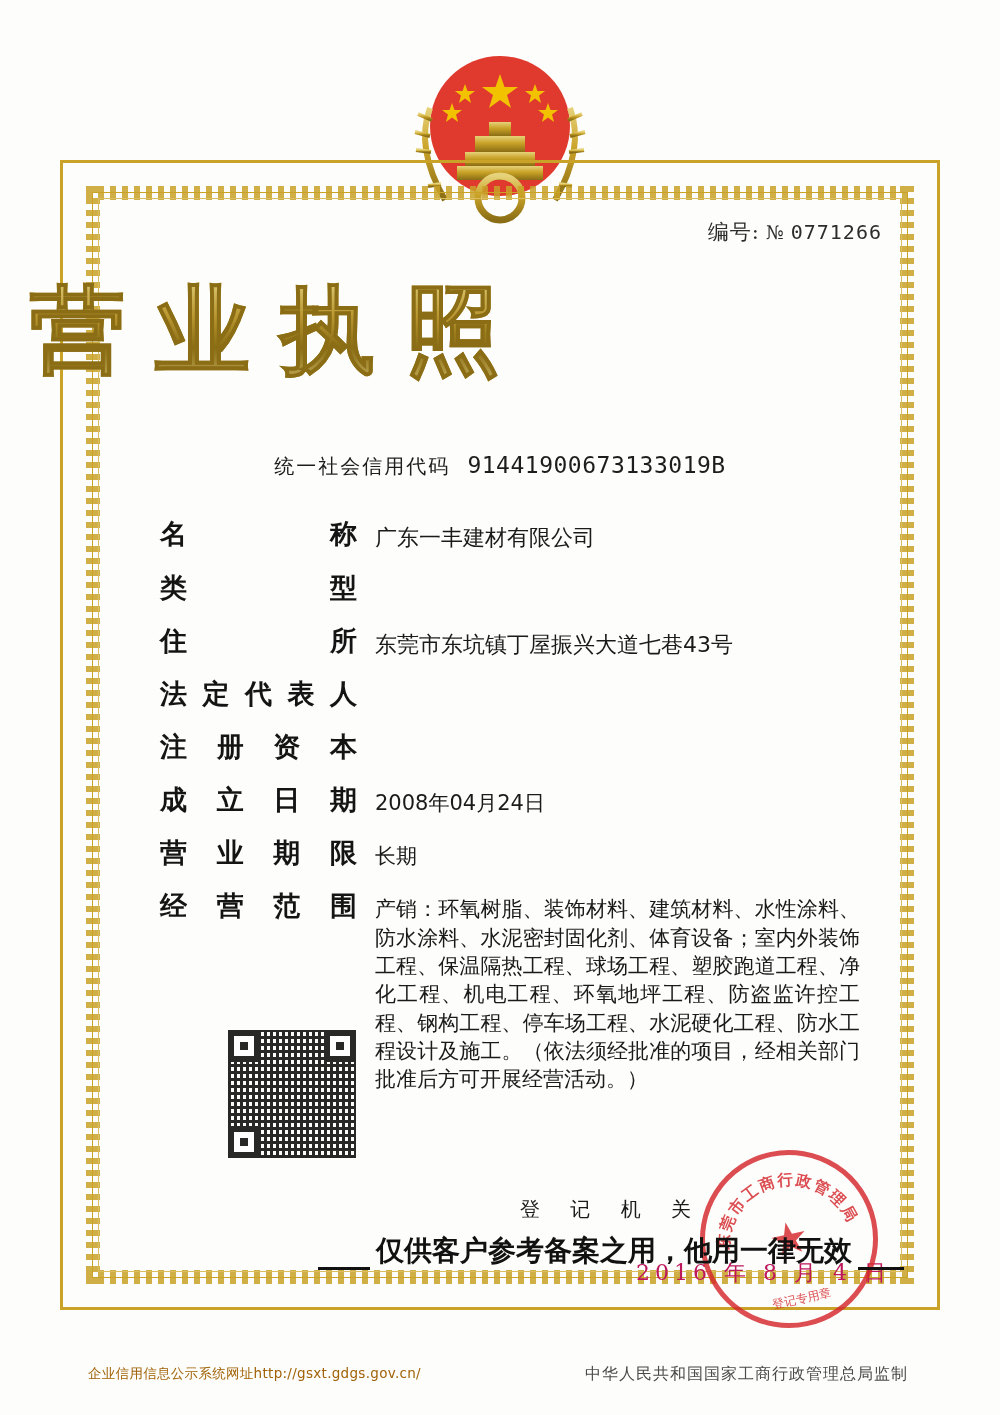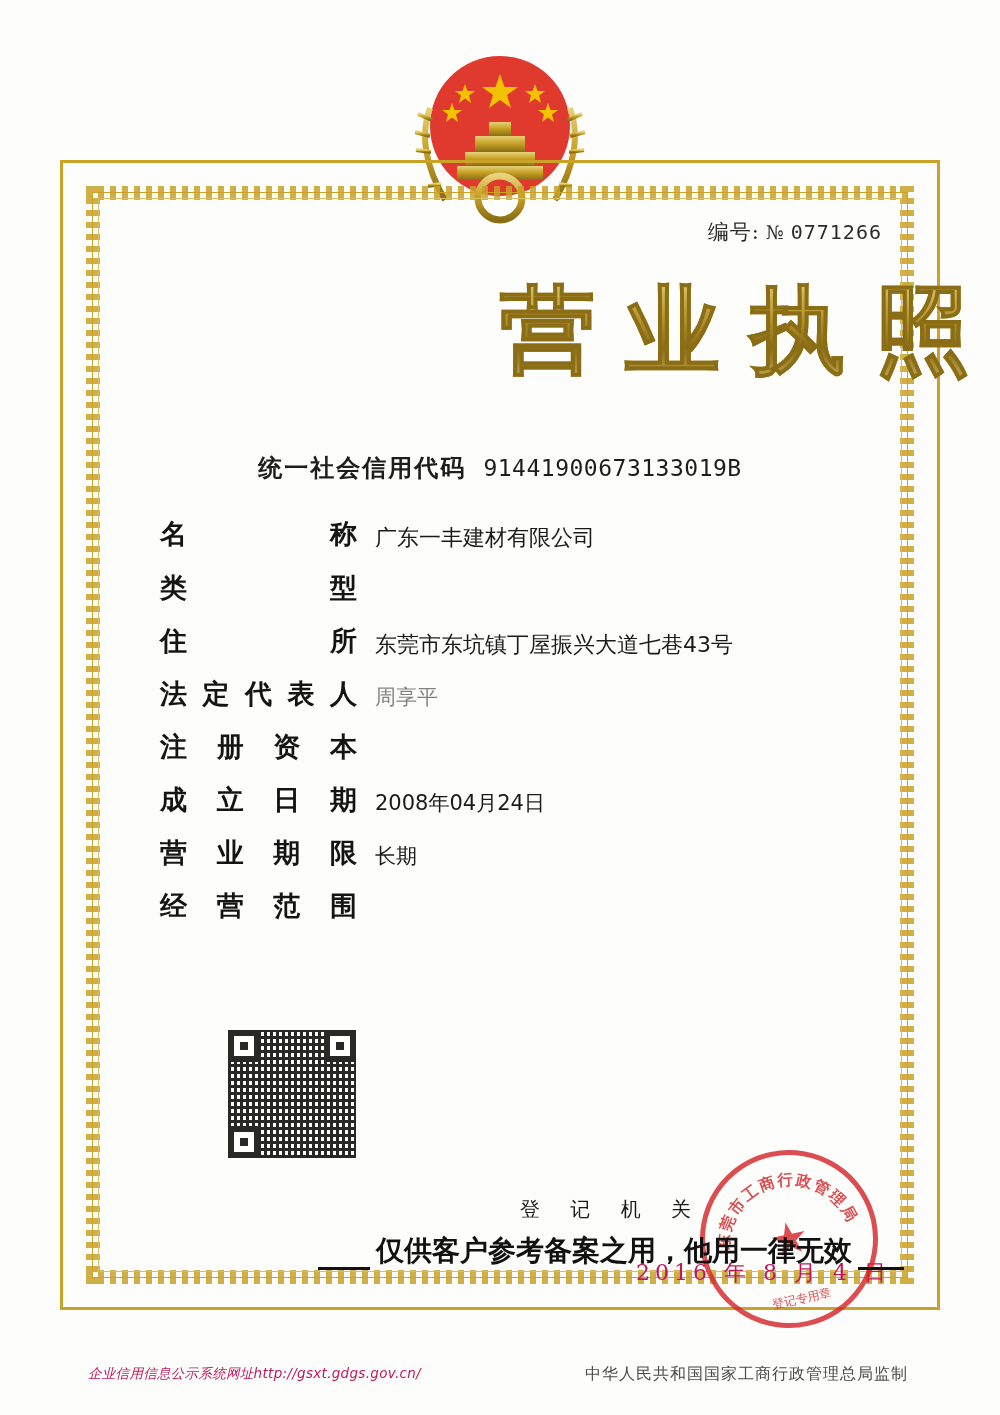--- a/index.html
+++ b/index.html
@@ -49,37 +49,37 @@
     position:absolute;right:118px;top:218px;
     font-size:21px;color:#2b2b2b;letter-spacing:1px;
     font-family:"DejaVu Serif","Liberation Serif",serif;
     display:flex;align-items:baseline;gap:6px;white-space:nowrap;
   }
   .serial .no-mark{font-size:19px;}
   .serial .digits{font-family:"DejaVu Sans Mono","Liberation Mono",monospace;font-size:20px;letter-spacing:1px;}
 
   
   .title{
-    position:absolute;left:0;right:0;top:268px;text-align:right;
+    position:absolute;left:0;right:0;top:268px;text-align:left;
     font-family:"DejaVu Serif","Liberation Serif",serif;
     font-weight:bold;font-size:95px;letter-spacing:30px;
     padding-left:30px;
     background:linear-gradient(180deg,#e9d98a 0%,#b9962f 38%,#8a6d15 62%,#d8c370 100%);
     -webkit-background-clip:text;background-clip:text;
     color:transparent;
     -webkit-text-stroke:1px #8a6d15;
   }
 
   
   .credit{
     position:absolute;left:0;right:0;top:452px;text-align:center;
     font-family:"DejaVu Serif","Liberation Serif",serif;
     color:#1d1d1d;
   }
-  .credit .lbl{font-size:24px;font-weight:bold;letter-spacing:2px;}
+  .credit .lbl{font-size:20px;font-weight:normal;letter-spacing:2px;}
   .credit .val{font-size:23px;margin-left:12px;letter-spacing:.5px;font-family:"DejaVu Sans Mono","Liberation Mono",monospace;}
 
   
   .fields{position:absolute;left:160px;top:516px;width:700px;}
   .row{display:flex;align-items:flex-start;margin-bottom:17px;}
   .row .label{
     width:215px;flex:0 0 215px;
     font-family:"DejaVu Serif","Liberation Serif",serif;
     font-weight:bold;font-size:27px;color:#141414;
     display:flex;justify-content:space-between;
@@ -146,21 +146,21 @@
     display:flex;align-items:flex-end;gap:6px;
     font-family:"DejaVu Serif","Liberation Serif",serif;
     font-weight:bold;font-size:28px;color:#111;white-space:nowrap;
   }
   .notice .dash{flex:0 0 52px;height:3px;background:#111;}
   .notice .dash.r{flex:0 0 46px;}
 
   
   .footer-left{
     position:absolute;left:88px;bottom:32px;
-    font-size:13.5px;color:#be185d;letter-spacing:.3px;font-style:italic;
+    font-size:13.5px;color:#a16207;letter-spacing:.3px;
   }
   .footer-right{
     position:absolute;right:92px;bottom:30px;
     font-size:16px;color:#4a4a4a;letter-spacing:1px;
     font-family:"DejaVu Serif","Liberation Serif",serif;
     margin-top:12px;
   }
 </style>
 </head>
 <body>
@@ -254,21 +254,20 @@
   </div>
 
   <div class="row">
     <div class="label l4">
         <span>法</span>
         <span>定</span>
         <span>代</span>
         <span>表</span>
         <span>人</span>
       </div>
-    <div class="value rep">周享平</div>
   </div>
 
   <div class="row">
     <div class="label">
         <span>注</span>
         <span>册</span>
         <span>资</span>
         <span>本</span>
       </div>
   </div>
@@ -293,20 +292,21 @@
     <div class="value">长期</div>
   </div>
 
   <div class="row">
     <div class="label">
         <span>经</span>
         <span>营</span>
         <span>范</span>
         <span>围</span>
       </div>
+    <div class="value scope">产销：环氧树脂、装饰材料、建筑材料、水性涂料、防水涂料、水泥密封固化剂、体育设备；室内外装饰工程、保温隔热工程、球场工程、塑胶跑道工程、净化工程、机电工程、环氧地坪工程、防盗监许控工程、钢构工程、停车场工程、水泥硬化工程、防水工程设计及施工。（依法须经批准的项目，经相关部门批准后方可开展经营活动。）</div>
   </div>
 
 </div>
 
 <div class="qr">
   <span class="eye e1">
       <i></i>
     </span>
   <span class="eye e2">
       <i></i>

